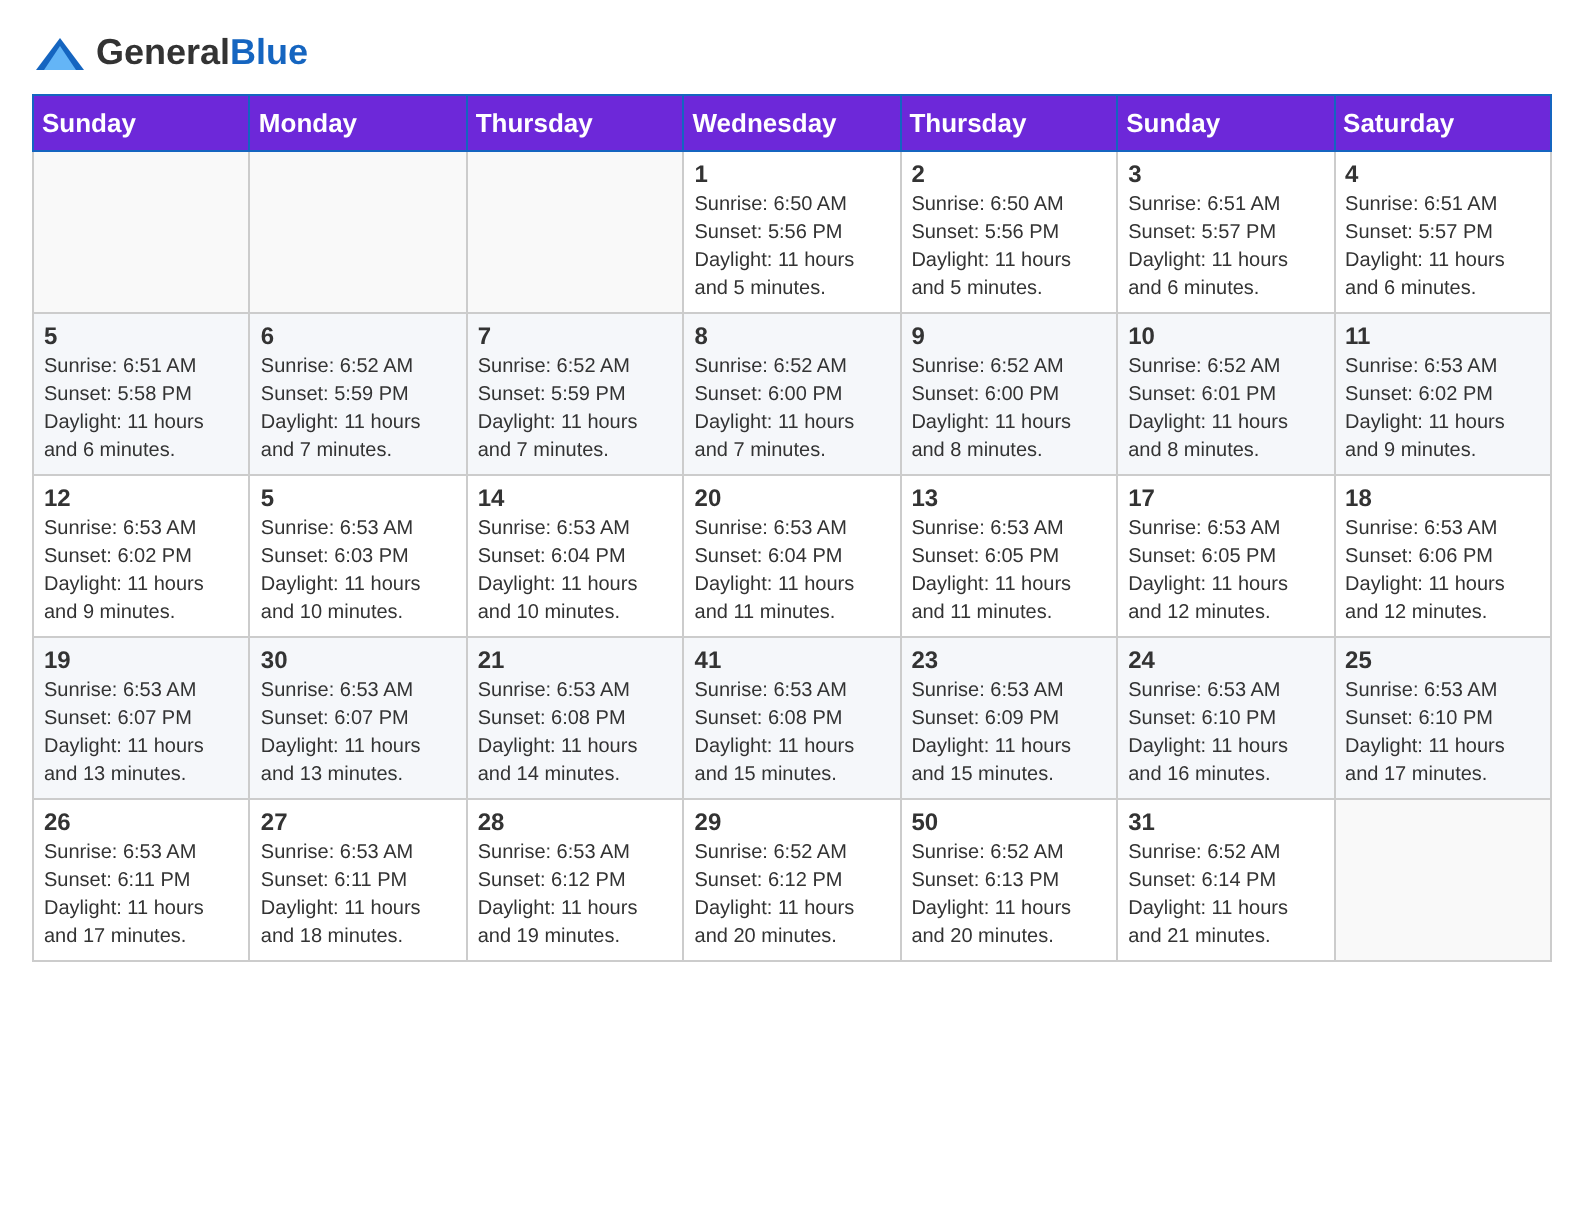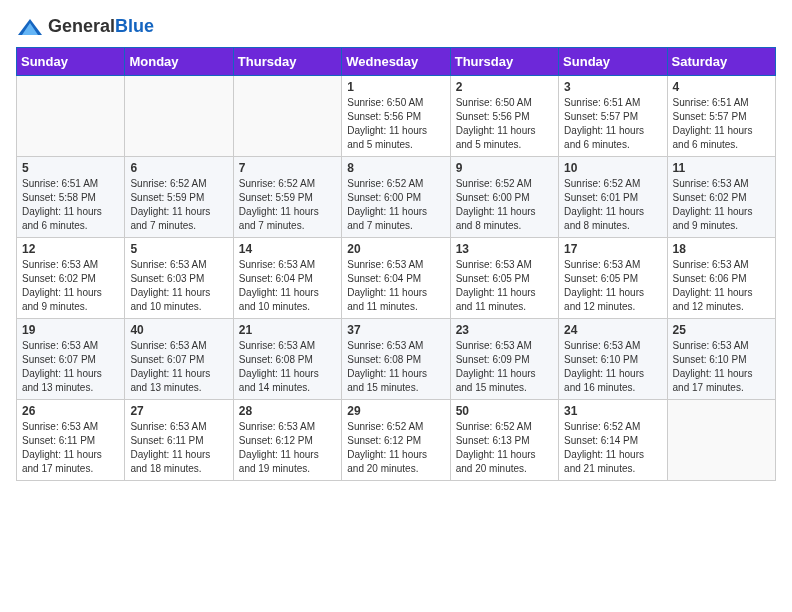--- a/index.html
+++ b/index.html
@@ -200,29 +200,29 @@
           <span class="day-number">18</span>
           <div class="day-detail">Sunrise: 6:53 AM<br>Sunset: 6:06 PM<br>Daylight: 11 hours and 12 minutes.</div>
         </td>
       </tr>
       <tr>
         <td>
           <span class="day-number">19</span>
           <div class="day-detail">Sunrise: 6:53 AM<br>Sunset: 6:07 PM<br>Daylight: 11 hours and 13 minutes.</div>
         </td>
         <td>
-          <span class="day-number">40</span>
+          <span class="day-number">30</span>
           <div class="day-detail">Sunrise: 6:53 AM<br>Sunset: 6:07 PM<br>Daylight: 11 hours and 13 minutes.</div>
         </td>
         <td>
           <span class="day-number">21</span>
           <div class="day-detail">Sunrise: 6:53 AM<br>Sunset: 6:08 PM<br>Daylight: 11 hours and 14 minutes.</div>
         </td>
         <td>
-          <span class="day-number">37</span>
+          <span class="day-number">41</span>
           <div class="day-detail">Sunrise: 6:53 AM<br>Sunset: 6:08 PM<br>Daylight: 11 hours and 15 minutes.</div>
         </td>
         <td>
           <span class="day-number">23</span>
           <div class="day-detail">Sunrise: 6:53 AM<br>Sunset: 6:09 PM<br>Daylight: 11 hours and 15 minutes.</div>
         </td>
         <td>
           <span class="day-number">24</span>
           <div class="day-detail">Sunrise: 6:53 AM<br>Sunset: 6:10 PM<br>Daylight: 11 hours and 16 minutes.</div>
         </td>

